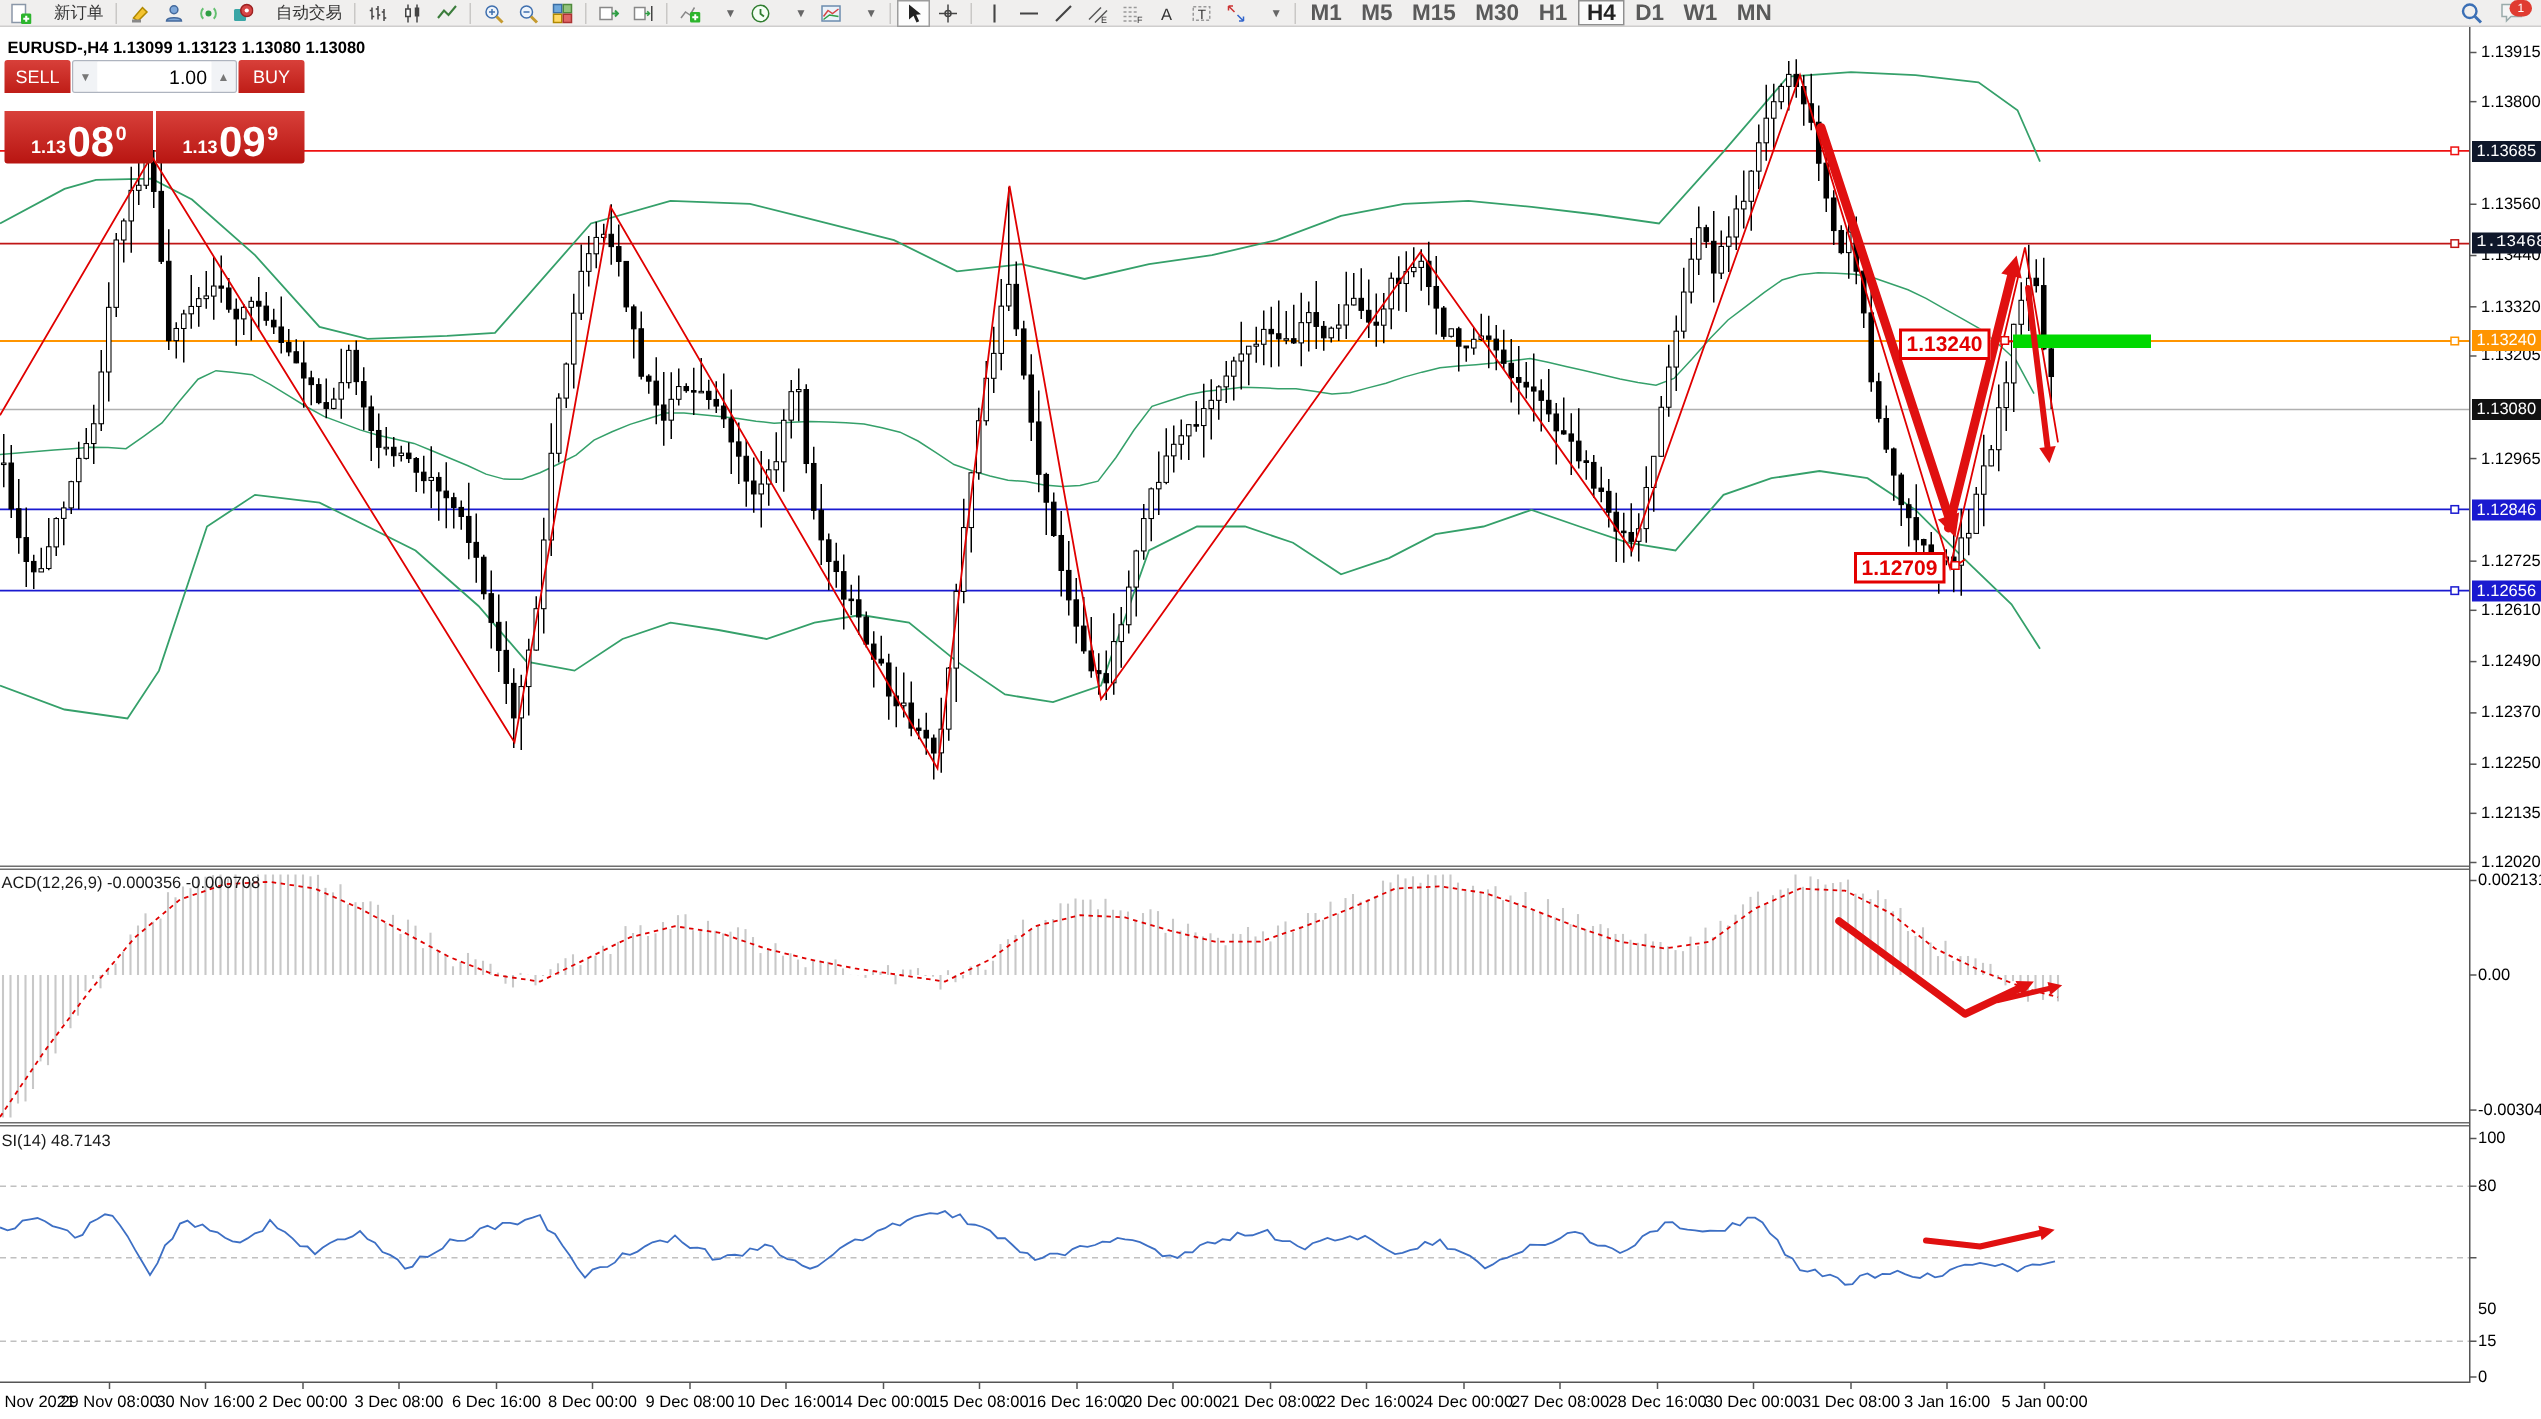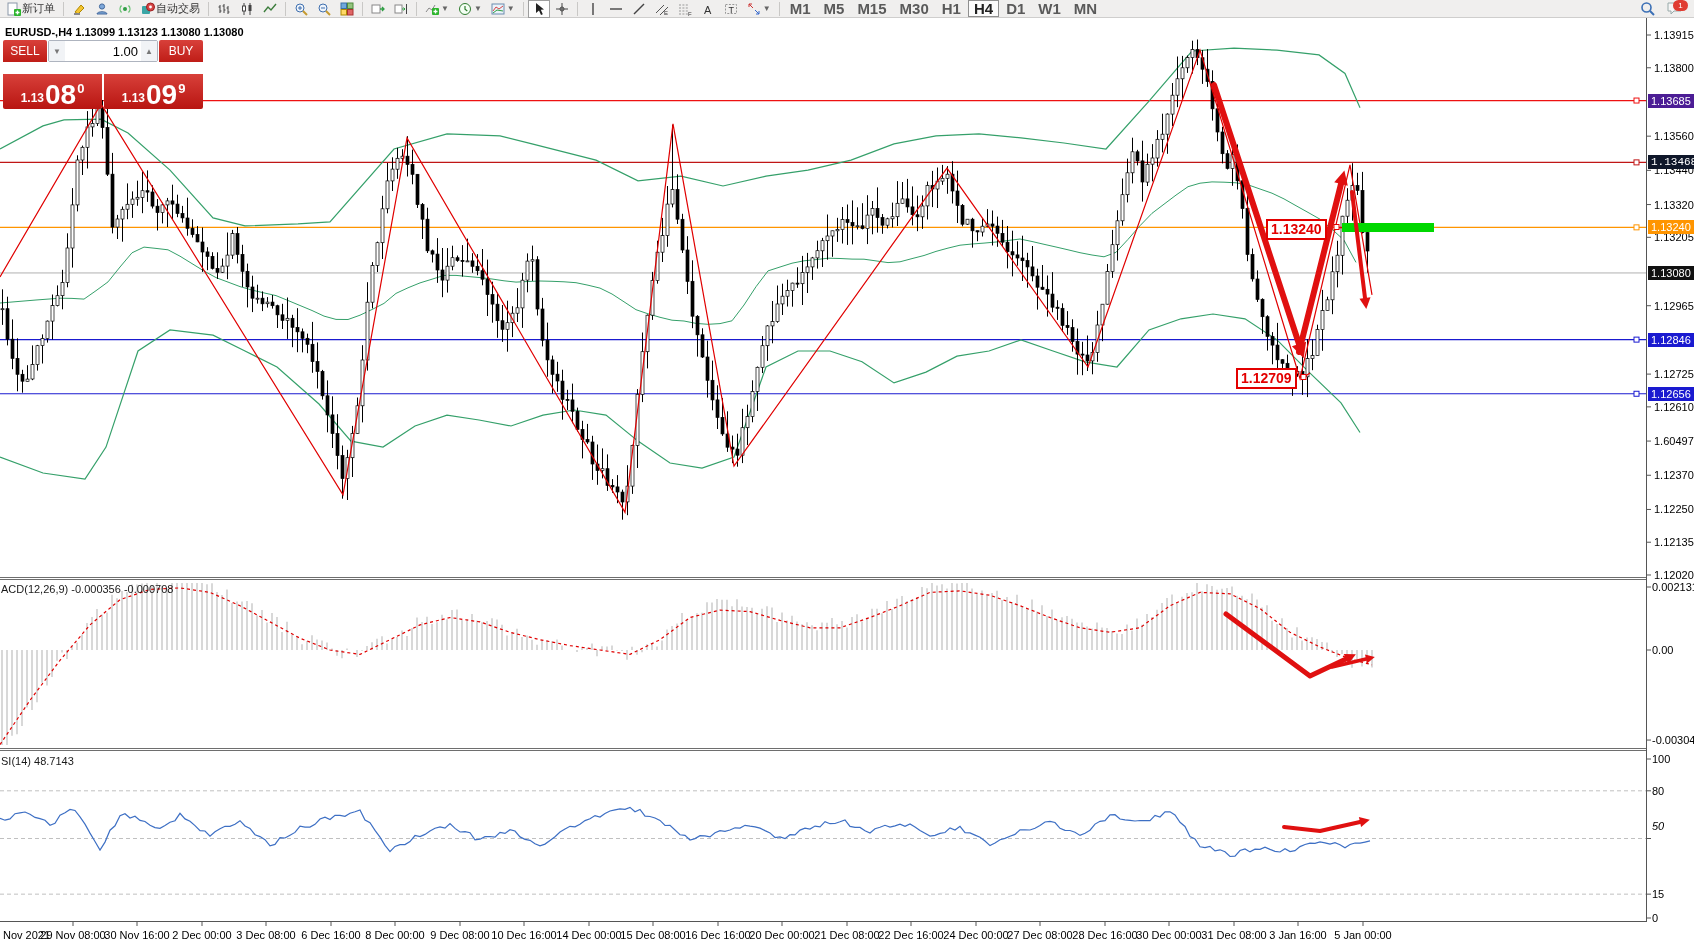--- a/index.html
+++ b/index.html
@@ -2,21 +2,21 @@
 <html><head>
 <meta charset="utf-8">
 <style>
   html,body{margin:0;padding:0;}
   body{width:1694px;height:946px;position:relative;overflow:hidden;background:#fff;
        font-family:"Liberation Sans","DejaVu Sans",sans-serif;}
   
   .toolbar{position:absolute;left:0;top:0;width:1694px;height:18px;background:#f0efee;
            border-bottom:1px solid #cfcecd;display:flex;align-items:center;gap:1px;
            font-size:11px;color:#333;z-index:50;padding-left:2px;box-sizing:border-box;}
-  .tb-btn{display:flex;align-items:center;gap:1px;padding:0 3px;height:16px;border:1px solid transparent;cursor:default;}
+  .tb-btn{display:flex;align-items:center;gap:15px;padding:0 3px;height:16px;border:1px solid transparent;cursor:default;}
   .tb-btn.active{background:#fdfdfd;border:1px solid #9d9d9d;}
   .tb-sep{width:1px;height:14px;background:#c9c8c6;margin:0 3px;}
   .tb-label{white-space:nowrap;}
   .tb-dd{font-size:8px;color:#666;margin-left:1px;}
   .tf-btn{padding:0 5px;height:15px;display:flex;align-items:center;font-size:15px;color:#5a5a5a;font-weight:bold;border:1px solid transparent;}
   .tf-btn.active{background:#fbfbfb;border:1px solid #8f8f8f;color:#222;}
   .tb-right{margin-left:auto;display:flex;align-items:center;gap:6px;padding-right:8px;}
   .chat-wrap{position:relative;width:20px;height:16px;}
   .chat-badge{position:absolute;top:-1px;right:-2px;background:#e03c31;color:#fff;border-radius:7px;
               min-width:11px;height:11px;font-size:8px;display:flex;align-items:center;justify-content:center;padding:0 2px;}
@@ -914,37 +914,37 @@
   <div class="anno-box" id="anno2" style="pointer-events: auto; left: 1236px; top: 368px;">1.12709</div>
 <div class="ax-label" style="left: 1654px; top: 35px;">1.13915</div>
     <div class="ax-label" style="left: 1654px; top: 67.7704px;">1.13800</div>
     <div class="ax-label" style="left: 1654px; top: 136.161px;">1.13560</div>
     <div class="ax-label" style="left: 1654px; top: 170.356px;">1.13440</div>
     <div class="ax-label" style="left: 1654px; top: 204.551px;">1.13320</div>
     <div class="ax-label" style="left: 1654px; top: 237.322px;">1.13205</div>
     <div class="ax-label" style="left: 1654px; top: 305.712px;">1.12965</div>
     <div class="ax-label" style="left: 1654px; top: 374.102px;">1.12725</div>
     <div class="ax-label" style="left: 1654px; top: 406.873px;">1.12610</div>
-    <div class="ax-label" style="left: 1654px; top: 441.068px;">1.60497</div>
+    <div class="ax-label" style="left: 1654px; top: 441.068px;">1.12490</div>
     <div class="ax-label" style="left: 1654px; top: 475.263px;">1.12370</div>
     <div class="ax-label" style="left: 1654px; top: 509.458px;">1.12250</div>
     <div class="ax-label" style="left: 1654px; top: 542.229px;">1.12135</div>
     <div class="ax-label" style="left: 1654px; top: 574.999px;">1.12020</div>
-    <div class="ax-badge" style="left: 1648px; top: 100.541px; background: #4c1d95;">1.13685</div>
+    <div class="ax-badge" style="left: 1648px; top: 100.541px; background: #0f172a;">1.13685</div>
     <div class="ax-badge" style="left: 1648px; top: 162.377px; background: #0f172a; font-family: Liberation Mono, monospace;">1.13468</div>
     <div class="ax-badge" style="left: 1648px; top: 227.348px; background: rgb(255, 149, 0);">1.13240</div>
     <div class="ax-badge" style="left: 1648px; top: 339.622px; background: rgb(26, 26, 208);">1.12846</div>
     <div class="ax-badge" style="left: 1648px; top: 393.765px; background: rgb(26, 26, 208);">1.12656</div>
     <div class="ax-badge" style="left: 1648px; top: 272.942px; background: rgb(17, 17, 17);">1.13080</div>
     <div class="ax-label" style="left: 1652px; top: 587.001px;">0.002131</div>
     <div class="ax-label" style="left: 1652px; top: 650px;">0.00</div>
     <div class="ax-label" style="left: 1652px; top: 740.049px;">-0.003046</div>
     <div class="ax-label" style="left: 1652px; top: 759px;">100</div>
     <div class="ax-label" style="left: 1652px; top: 790.8px;">80</div>
-    <div class="ax-label" style="left: 1652px; top: 826px; font-style: italic;">50</div>
+    <div class="ax-label" style="left: 1652px; top: 873px;">50</div>
     <div class="ax-label" style="left: 1652px; top: 894.15px;">15</div>
     <div class="ax-label" style="left: 1652px; top: 918px;">0</div>
     <div class="date-label first" style="left: 3px; top: 929px;">Nov 2021</div>
     <div class="date-label" style="left: 73px; top: 929px;">29 Nov 08:00</div>
     <div class="date-label" style="left: 137px; top: 929px;">30 Nov 16:00</div>
     <div class="date-label" style="left: 202px; top: 929px;">2 Dec 00:00</div>
     <div class="date-label" style="left: 266px; top: 929px;">3 Dec 08:00</div>
     <div class="date-label" style="left: 331px; top: 929px;">6 Dec 16:00</div>
     <div class="date-label" style="left: 395px; top: 929px;">8 Dec 00:00</div>
     <div class="date-label" style="left: 460px; top: 929px;">9 Dec 08:00</div>

